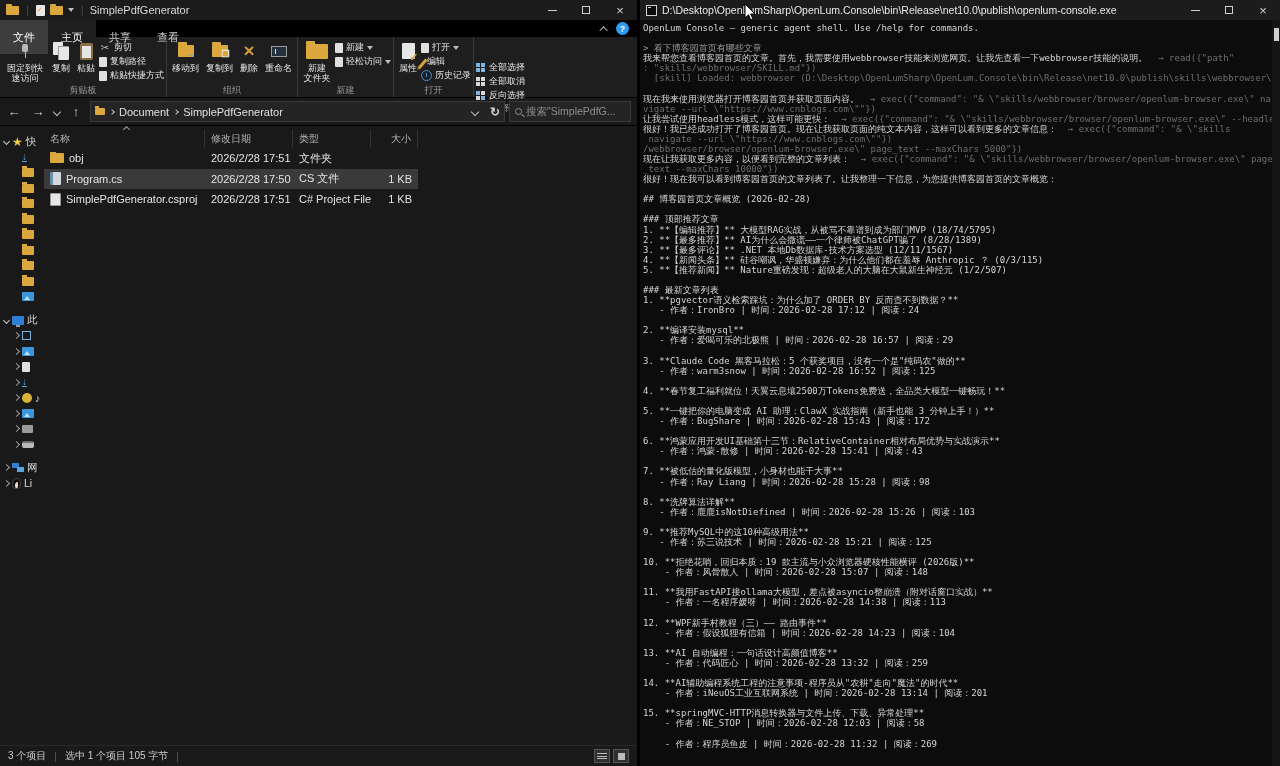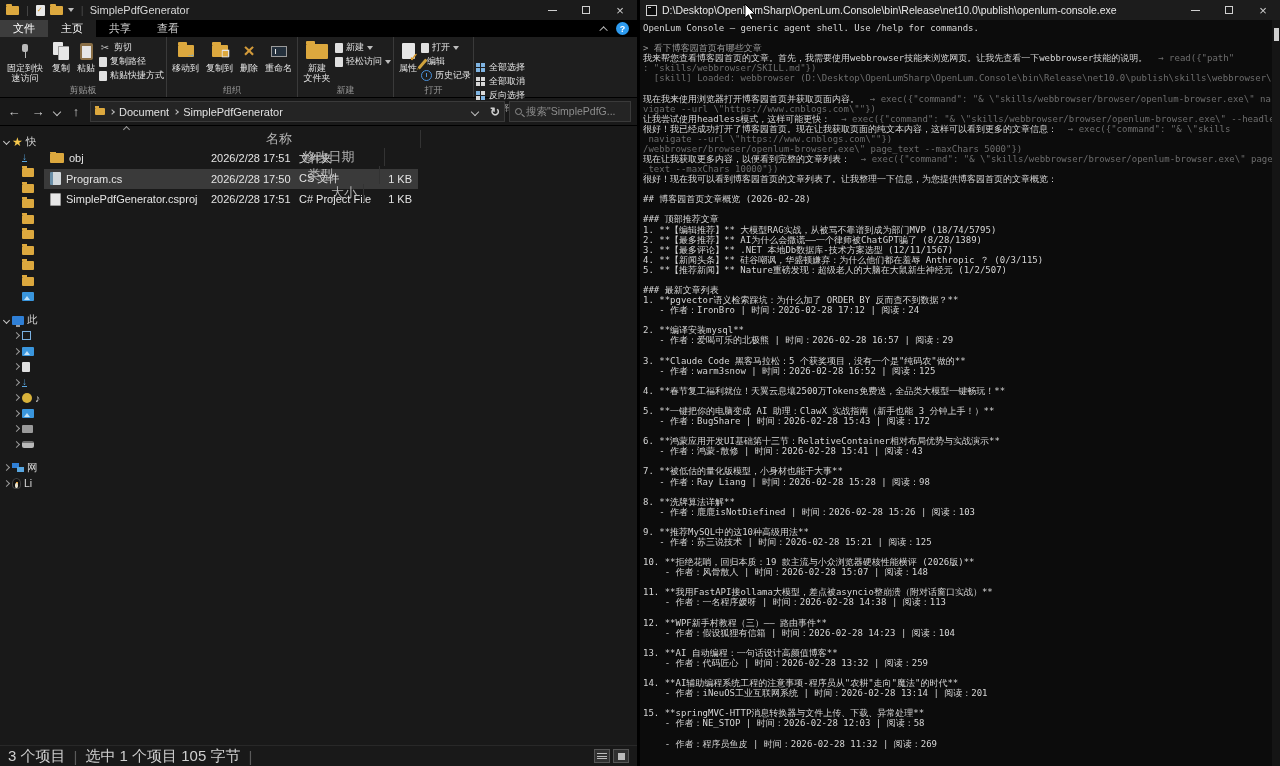--- a/index.html
+++ b/index.html
@@ -16,21 +16,21 @@
   .page-sm .tick { position:absolute; left:1px; top:1px; font-size:7px; color:#d99b2e; line-height:7px; }
   .dd-arrow { width:0; height:0; border-left:3px solid transparent; border-right:3px solid transparent; border-top:4px solid #bdbdbd; display:inline-block; }
   .ex-title-text { margin-left:4px; white-space:nowrap; }
   .win-ctrls { margin-left:auto; display:flex; height:100%; }
   .win-btn { width:34px; height:100%; display:flex; align-items:center; justify-content:center; color:#cfcfcf; }
   .wb-min { width:9px; height:1px; background:#cfcfcf; }
   .wb-max { width:8px; height:8px; border:1px solid #cfcfcf; }
   .wb-close { font-size:13px; line-height:13px; }
   
   .ex-tabrow { height:17px; background:#000; display:flex; align-items:stretch; font-size:11px; }
-  .ex-tab { padding:0 13px; display:flex; align-items:center; color:#cfcfcf; }
+  .ex-tab { padding:17px 13px; display:flex; align-items:center; color:#cfcfcf; }
   .ex-tab.file { background:#3d3d3d; color:#fff; }
   .ex-tab.active { background:#1e1e1e; color:#fff; }
   .tabrow-right { margin-left:auto; display:flex; align-items:center; gap:8px; padding-right:8px; }
   .chev-up { width:6px; height:6px; border-left:1.5px solid #bbb; border-top:1.5px solid #bbb; transform:rotate(45deg) translateY(2px); }
   .help-dot { width:13px; height:13px; border-radius:50%; background:#2d9bf0; color:#fff; font-size:9px; font-weight:bold; display:flex; align-items:center; justify-content:center; }
   
   .ex-ribbon { height:61px; background:#1e1e1e; display:flex; border-bottom:1px solid #000; }
   .rgroup { display:flex; flex-direction:column; border-right:1px solid #3a3a3a; padding:2px 2px 0 2px; }
   .rgroup-content { flex:1; display:flex; align-items:flex-start; gap:1px; }
   .rgroup-label { text-align:center; font-size:9px; color:#9a9a9a; height:13px; line-height:12px; }
@@ -100,34 +100,34 @@
   .si-printer { width:11px; height:8px; background:#9a9a9a; border-radius:1px; }
   .si-disk { width:12px; height:7px; background:#b9b9b9; border-radius:2px; border-top:2px solid #6e6e6e; }
   .si-network { width:12px; height:9px; position:relative; }
   .si-network::before, .si-network::after { content:""; position:absolute; width:7px; height:5px; background:#2f7fd6; }
   .si-network::before { left:0; top:0; } .si-network::after { right:0; bottom:0; background:#58a6e0; }
   .si-linux { width:9px; height:11px; background:#111; border:1px solid #444; border-radius:50% 50% 40% 40%; position:relative; }
   .si-linux::after { content:""; position:absolute; left:2px; bottom:0; width:3px; height:5px; background:#e8e2d0; border-radius:40%; }
   .si-linux::before { content:""; position:absolute; left:2.5px; top:3px; width:2px; height:2px; background:#e8a33c; }
   
   .ex-filearea { flex:1; padding-top:4px; position:relative; }
-  .fl-header { display:flex; height:18px; align-items:center; color:#b5b5b5; font-size:13px; position:relative;flex-direction:column; }
+  .fl-header { display:flex; height:18px; align-items:center; color:#b5b5b5; font-size:10px; position:relative; }
   .fl-header .col { padding-left:6px; border-right:1px solid #333; height:100%; display:flex; align-items:center; }
   .sort-caret { position:absolute; left:80px; top:-3px; width:5px; height:5px; border-left:1.2px solid #9a9a9a; border-top:1.2px solid #9a9a9a; transform:rotate(45deg); }
   .c-name { width:161px; } .c-date { width:88px; } .c-type { width:78px; } .c-size { width:47px; justify-content:flex-end; padding-right:6px; }
   .fl-row { display:flex; height:20.5px; align-items:center; font-size:11px; color:#e4e4e4; width:374px; }
   .fl-row.selected { background:#3a3a3a; }
   .fl-row .cell { padding-left:6px; display:flex; align-items:center; gap:5px; overflow:hidden; white-space:nowrap; }
   .fl-row .cell.c-size { justify-content:flex-end; padding-right:6px; }
   .fi-folder { width:14px; height:10px; background:#dca83e; border-radius:1px; position:relative; flex:none; }
   .fi-folder::before { content:""; position:absolute; top:-2.5px; left:0; width:6px; height:2.5px; background:#dca83e; }
   .fi-cs { width:11px; height:13px; background:#d2d8dc; border-radius:1px; position:relative; flex:none; border-left:3px solid #6a8fa8; }
   .fi-proj { width:11px; height:13px; background:#e6e6e6; border-radius:1px; position:relative; flex:none; border:1px solid #9a9a9a; }
   
-  .ex-status { position:absolute; bottom:0; left:0; width:100%; height:21px; background:#191919; border-top:1px solid #282828; display:flex; align-items:center; font-size:15px; color:#cfcfcf; padding:0 8px; gap:8px; }
+  .ex-status { position:absolute; bottom:0; left:0; width:100%; height:21px; background:#191919; border-top:1px solid #282828; display:flex; align-items:center; font-size:10px; color:#cfcfcf; padding:0 8px; gap:8px; }
   .st-right { margin-left:auto; display:flex; gap:3px; }
   .view-ic { width:16px; height:14px; border:1px solid #555; background:#303030; display:flex; flex-direction:column; justify-content:center; gap:1.5px; padding:2px; }
   .view-ic span { height:1px; background:#bbb; }
   .view-ic.thumb { align-items:center; justify-content:center; }
   .view-ic.thumb i { width:7px; height:7px; background:#bbb; display:block; }
   
   .console { position:absolute; left:640px; top:0; width:640px; height:766px; background:#0c0c0c; }
   .con-titlebar { height:20px; background:#1c1c1c; display:flex; align-items:center; color:#e8e8e8; font-size:10.5px; gap:5px; padding-left:6px; }
   .con-icon { width:11px; height:11px; background:#0c0c0c; border:1px solid #d0d0d0; flex:none; position:relative; }
   .con-icon::after { content:""; position:absolute; left:1px; top:1px; width:3px; height:1px; background:#d0d0d0; }

